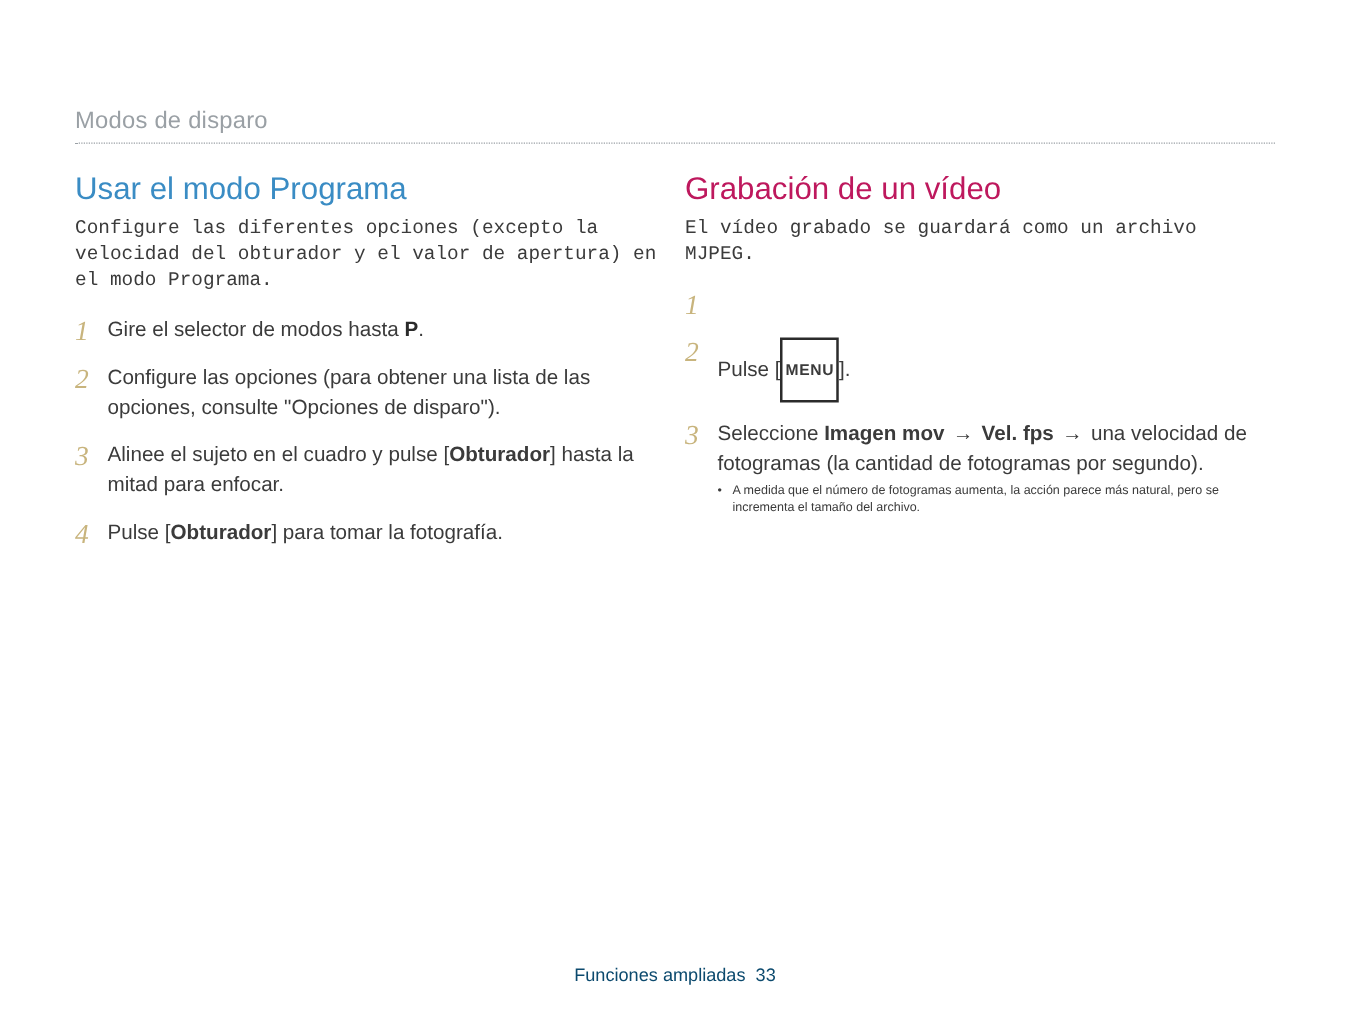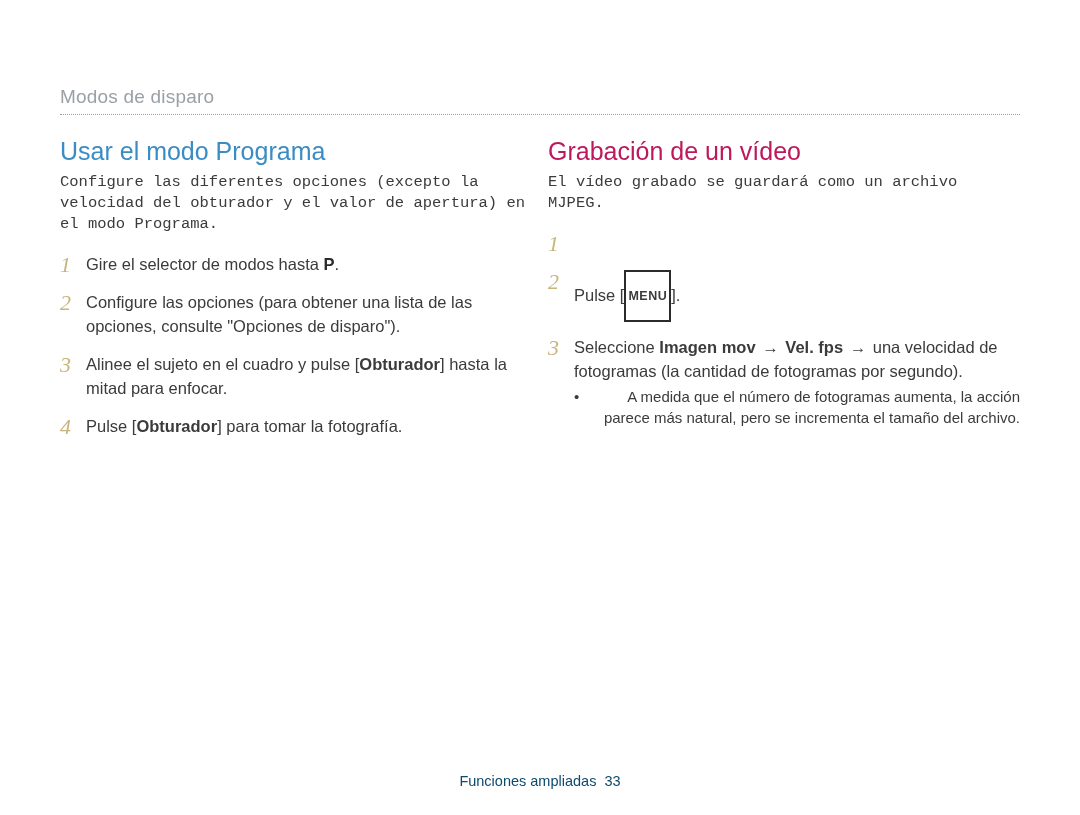--- a/index.html
+++ b/index.html
@@ -122,26 +122,25 @@
     border-left:1.6px solid #3a8cc4;
     border-bottom:1.6px solid #3a8cc4;
     transform: rotate(-8deg);
   }
   .note-text {
     font-size: 12.5px;
     line-height: 1.4;
     color: #3b3b3b;
   }
   .bullet-sub {
-    font-size: 15px;
+    font-size: 10px;
     line-height: 1.4;
     padding-left: 12px;
     position: relative;
     margin-top: 2px;
-    text-align: right;
   }
   .bullet-sub::before{
     content:"•";
     position:absolute;
     left:0;
     top:0;
   }
   .p-icon {
     display:inline-block;
     font-weight:700;

